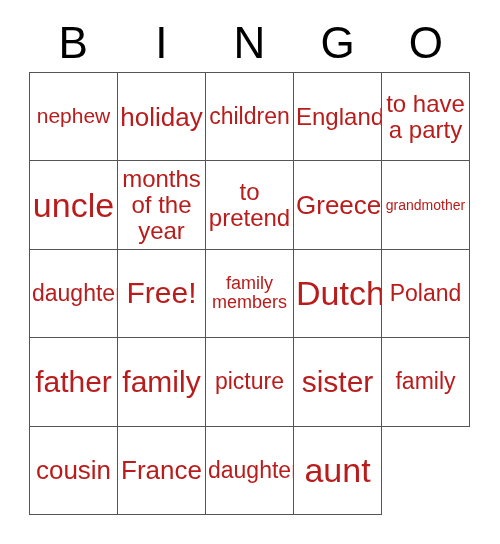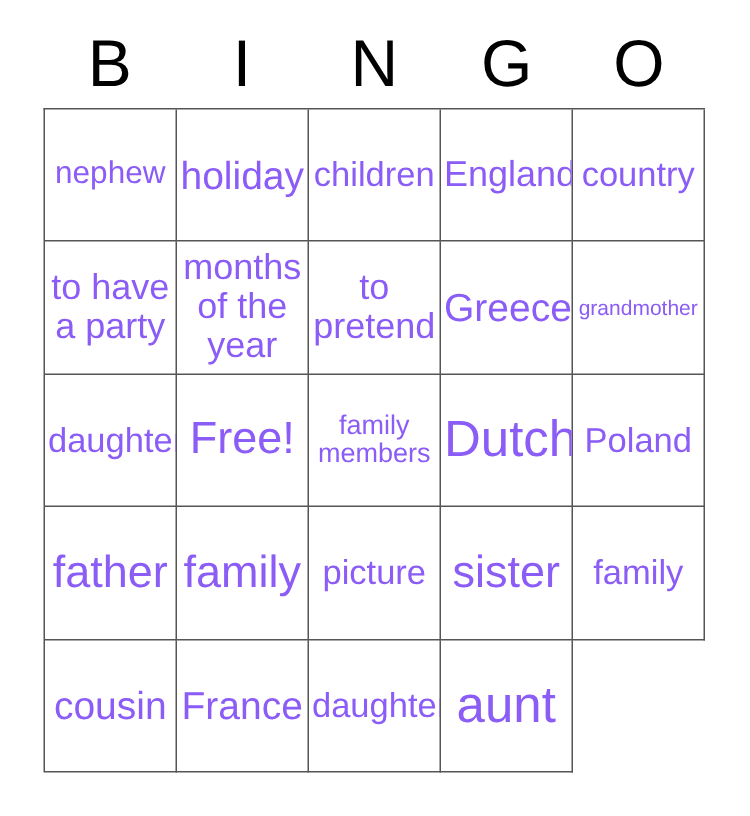--- a/index.html
+++ b/index.html
@@ -66,21 +66,21 @@
     align-items: center;
     justify-content: center;
     text-align: center;
     padding: 1px 2px;
     overflow: hidden;
   }
   .cell-text {
     display: block;
     width: 100%;
     line-height: 1.08;
-    color: #8b5cf6;
+    color: #b91c1c;
     white-space: pre-line;
   }
 
   
   .fs-xxl  { font-size: 34px; }
   .fs-xl   { font-size: 30px; }
   .fs-lg   { font-size: 26px; }
   .fs-md   { font-size: 23px; }
   .fs-sm   { font-size: 21px; }
   .fs-xs   { font-size: 24px; }
@@ -107,27 +107,27 @@
       </div>
     <div class="cell">
         <span class="cell-text fs-lg">holiday</span>
       </div>
     <div class="cell">
         <span class="cell-text fs-md">children</span>
       </div>
     <div class="cell">
         <span class="cell-text fs-xs">England</span>
       </div>
-    <div class="cell">
-        <span class="cell-text fs-md">country</span>
-      </div>
 
     <div class="cell">
         <span class="cell-text fs-xs">to have
 a party</span>
+      </div>
+    <div class="cell">
+        <span class="cell-text fs-xxl">uncle</span>
       </div>
     <div class="cell">
         <span class="cell-text fs-xs">months
 of the
 year</span>
       </div>
     <div class="cell">
         <span class="cell-text fs-xs">to
 pretend</span>
       </div>

